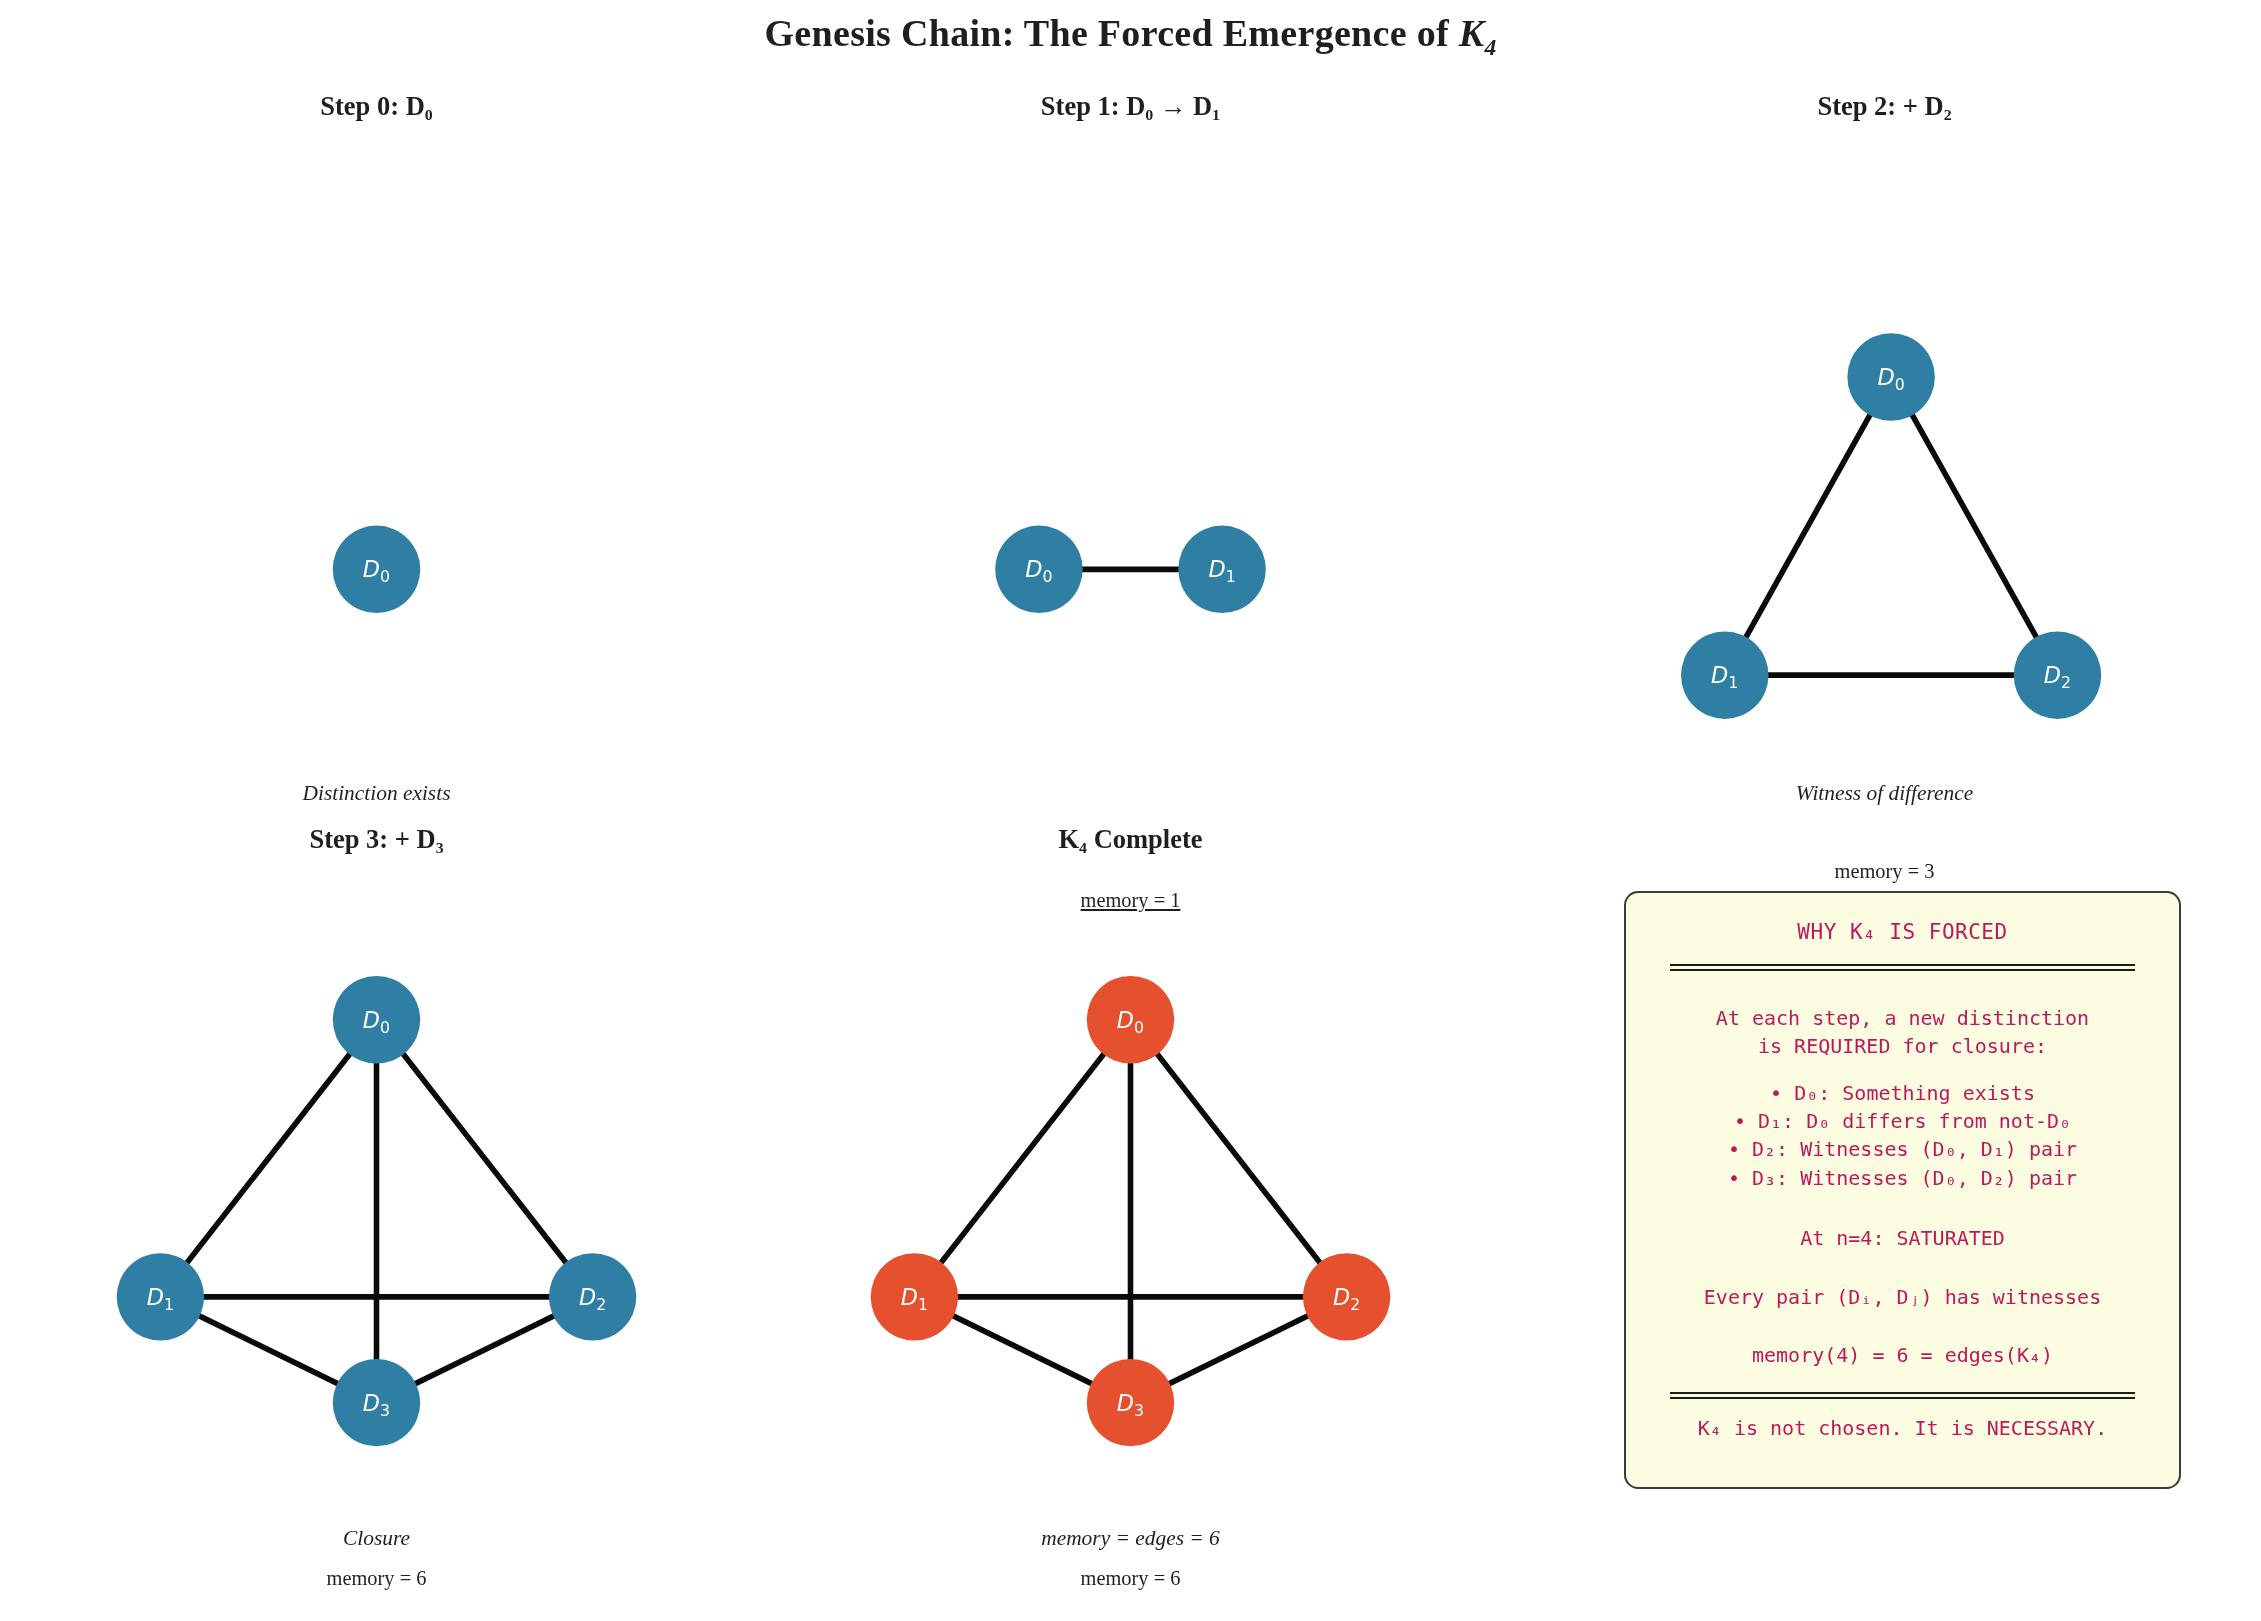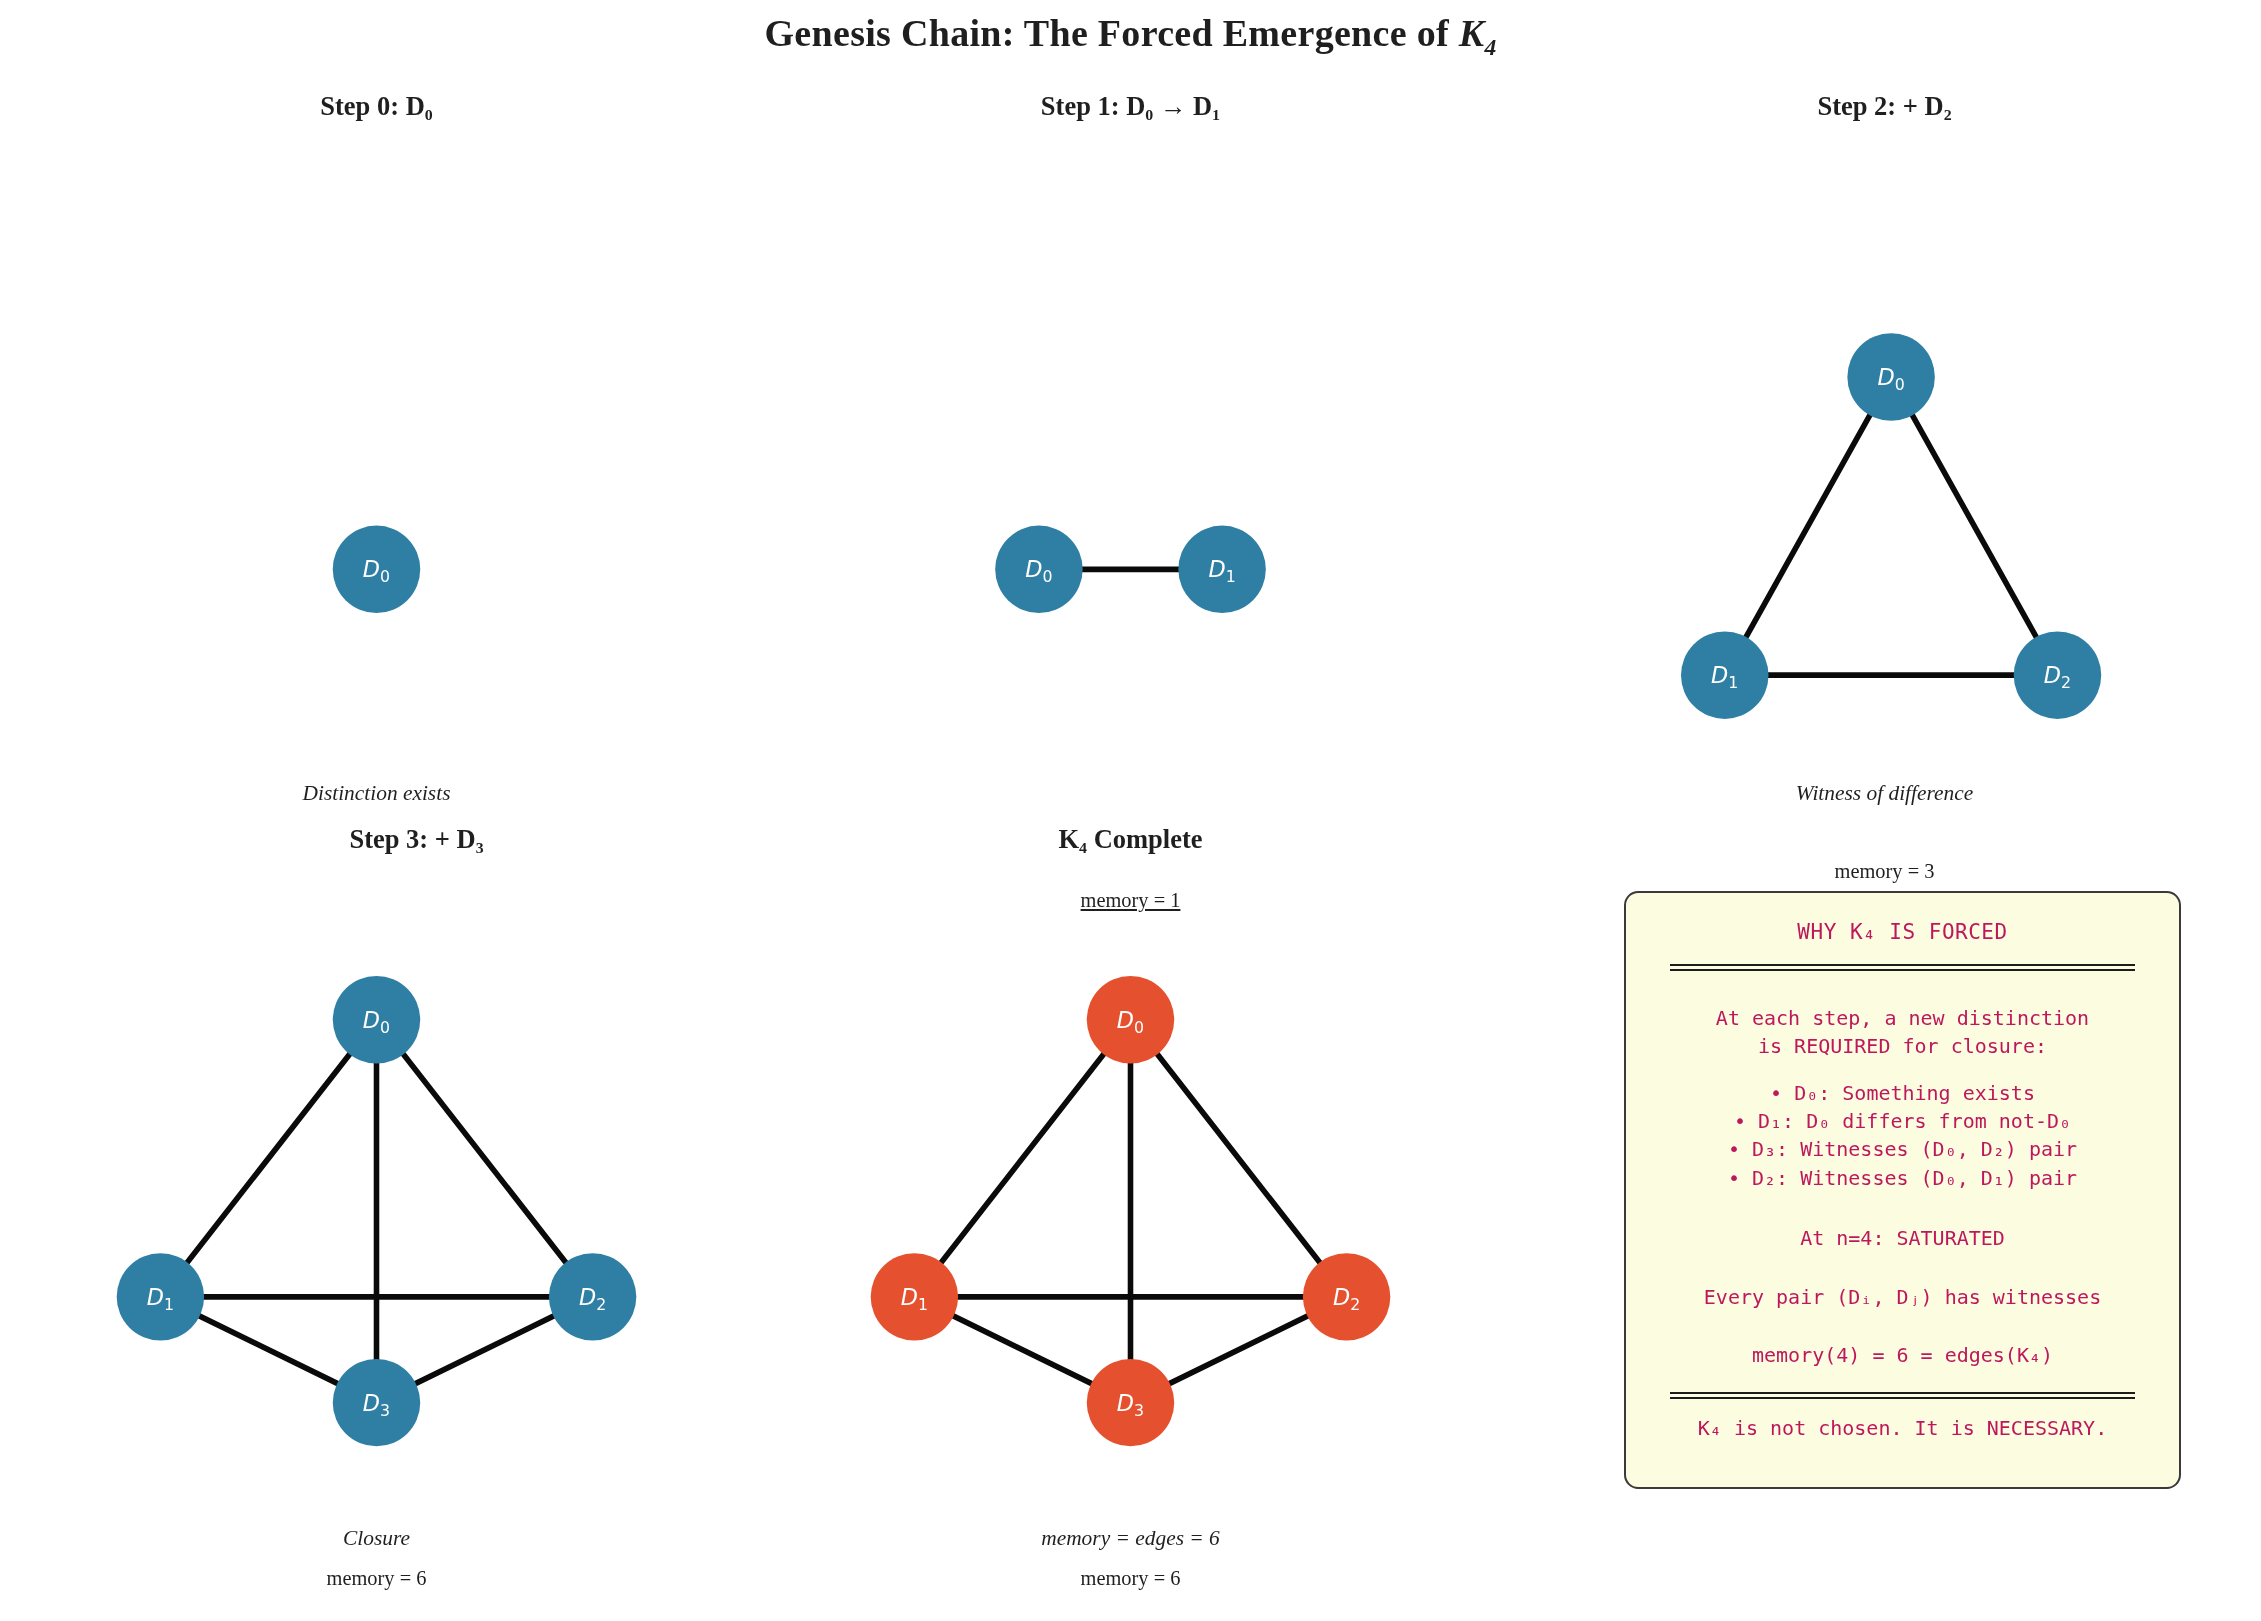--- a/index.html
+++ b/index.html
@@ -84,21 +84,21 @@
     <circle class="node-blue" cx="1080" cy="1048" r="86"></circle>
     <text class="node-label" x="1080" y="1048">D<tspan class="sub" dy="14">2</tspan></text>
   </svg>
   <div class="panel-caption" style="top:705px;">Witness of difference</div>
 </div>
 
 <div class="panel-memory" style="left:754px;top:889px;width:753px;text-decoration:underline;">memory = 1</div>
 <div class="panel-memory" style="left:1508px;top:860px;width:753px;">memory = 3</div>
 
 <div class="panel" style="left:0px;top:814px;width:753px;height:794px;">
-  <div class="panel-title" style="top:10.2px;padding-left:40px;">Step 3: + D₃</div>
+  <div class="panel-title" style="top:10.2px;">Step 3: + D₃</div>
   <svg width="753" height="600" style="position:absolute;top:71px;left:0;" viewBox="0 0 1480 1180">
     <line class="edge" x1="740" y1="265" x2="315" y2="810"></line>
     <line class="edge" x1="740" y1="265" x2="1165" y2="810"></line>
     <line class="edge" x1="740" y1="265" x2="740" y2="1018"></line>
     <line class="edge" x1="315" y1="810" x2="1165" y2="810"></line>
     <line class="edge" x1="315" y1="810" x2="740" y2="1018"></line>
     <line class="edge" x1="1165" y1="810" x2="740" y2="1018"></line>
     <circle class="node-blue" cx="740" cy="265" r="86"></circle>
     <text class="node-label" x="740" y="265">D<tspan class="sub" dy="14">0</tspan></text>
     <circle class="node-blue" cx="315" cy="810" r="86"></circle>
@@ -136,22 +136,22 @@
 <div class="panel-memory" style="left:754px;top:1567px;width:753px;">memory = 6</div>
 
 <div class="infobox">
   <div class="ib-head">WHY K₄ IS FORCED</div>
   <div class="ib-rule"></div>
   <div class="ib-para">At each step, a new distinction</div>
   <div>is REQUIRED for closure:</div>
   <ul class="ib-list">
     <li>• D₀: Something exists</li>
     <li>• D₁: D₀ differs from not-D₀</li>
+    <li>• D₂: Witnesses (D₀, D₁) pair</li>
     <li>• D₃: Witnesses (D₀, D₂) pair</li>
-    <li>• D₂: Witnesses (D₀, D₁) pair</li>
   </ul>
   <div class="ib-para" style="margin-top:32px;">At n=4: SATURATED</div>
   <div class="ib-para" style="margin-top:30.5px;">Every pair (Dᵢ, Dⱼ) has witnesses</div>
   <div class="ib-para" style="margin-top:29.5px;">memory(4) = 6 = edges(K₄)</div>
   <div class="ib-rule2"></div>
   <div>K₄ is not chosen. It is NECESSARY.</div>
 </div>
 
 
 </body></html>

